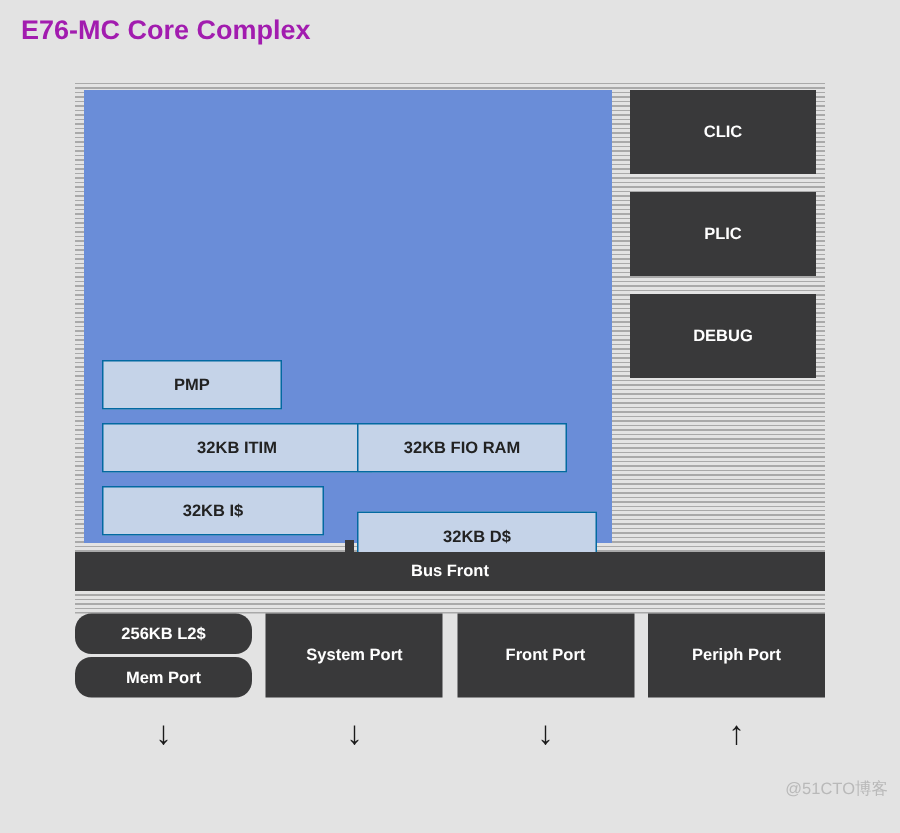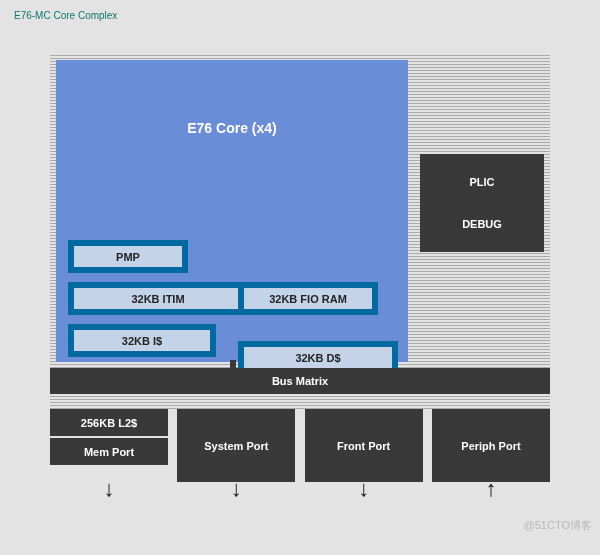--- a/index.html
+++ b/index.html
@@ -8,23 +8,23 @@
     font-family: Arial, Helvetica, sans-serif;
     width: 600px;
     height: 555px;
     position: relative;
     overflow: hidden;
   }
   .title {
     position: absolute;
     top: 10px;
     left: 14px;
-    font-size: 10px;
-    font-weight: normal;
-    color: #0f766e;
+    font-size: 18px;
+    font-weight: bold;
+    color: #a21caf;
   }
   .watermark {
     position: absolute;
     right: 8px;
     bottom: 22px;
     font-size: 11px;
     color: #b9b9b9;
   }
   .diagram {
     position: absolute;
@@ -53,21 +53,21 @@
     left: 0; width: 100%;
     top: 58px;
     text-align: center;
     color: #fff;
     font-size: 14px;
     font-weight: bold;
   }
   .subblock {
     position: absolute;
     background: #c5d3e8;
-    border: 6px solid #0369a1;
+    border: 1px solid #0369a1;
     color: #222;
     font-size: 11px;
     font-weight: bold;
     display: flex;
     align-items: center;
     justify-content: center;
     height: 33px;
   }
   .pmp { left: 10px; top: 178px; width: 120px; }
   .itim { left: 10px; top: 220px; width: 180px; }
@@ -82,21 +82,21 @@
     height: 56px;
     background: #39393a;
     color: #fff;
     font-size: 11px;
     font-weight: bold;
     display: flex;
     align-items: center;
     justify-content: center;
   }
   .clic { top: 6px; }
-  .plic { top: 74px; margin-top: 26px; }
+  .plic { top: 74px; }
   .debug { top: 142px; }
 
   .busmatrix {
     position: absolute;
     left: 0; top: 314px;
     width: 500px; height: 26px;
     background: #39393a;
     color: #fff;
     font-size: 11px;
     font-weight: bold;
@@ -122,23 +122,23 @@
   }
   .portcol { width: 118px; }
   .portbox {
     background: #39393a;
     color: #fff;
     font-size: 11px;
     font-weight: bold;
     display: flex;
     align-items: center;
     justify-content: center;
-    height: 73px;
-  }
-  .portbox.half { height: 27px; }
+    height: 56px;
+  }
+  .portbox.half { height: 27px; border-radius: 11px; }
   .portbox.half + .portbox.half { margin-top: 2px; }
 
   .arrow-row {
     position: absolute;
     left: 0; top: 420px;
     width: 500px;
     display: flex;
     justify-content: space-between;
   }
   .arrowcell {
@@ -154,33 +154,33 @@
 
 <div class="title">E76-MC Core Complex</div>
 <div class="watermark">@51CTO博客</div>
 
 <div class="diagram">
 
   <div class="hatch hatch-top"></div>
   <div class="hatch hatch-mid"></div>
 
   <div class="core">
-    <div class="core-label">E76 Core (x4)</div>
     <div class="subblock pmp">PMP</div>
     <div class="subblock itim">32KB ITIM</div>
     <div class="subblock fioram">32KB FIO RAM</div>
     <div class="subblock icache">32KB I$</div>
     <div class="subblock dcache">32KB D$</div>
   </div>
 
+  <div class="sideblock clic">CLIC</div>
   <div class="sideblock plic">PLIC</div>
   <div class="sideblock debug">DEBUG</div>
 
   <div class="bus-connector"></div>
-  <div class="busmatrix">Bus Matrix</div>
+  <div class="busmatrix">Bus Front</div>
 
   <div class="port-row">
     <div class="portcol">
       <div class="portbox half">256KB L2$</div>
       <div class="portbox half">Mem Port</div>
     </div>
     <div class="portcol">
       <div class="portbox">System Port</div>
     </div>
     <div class="portcol">

